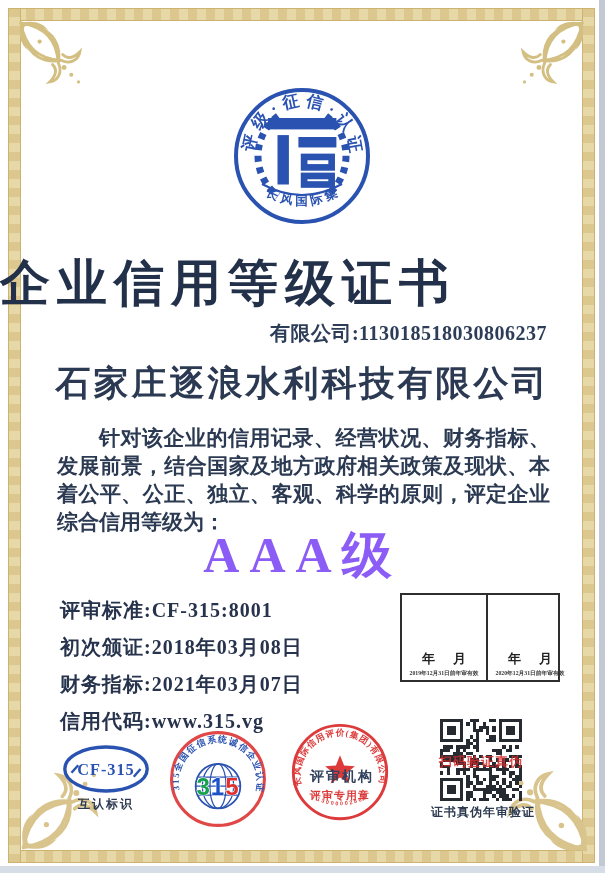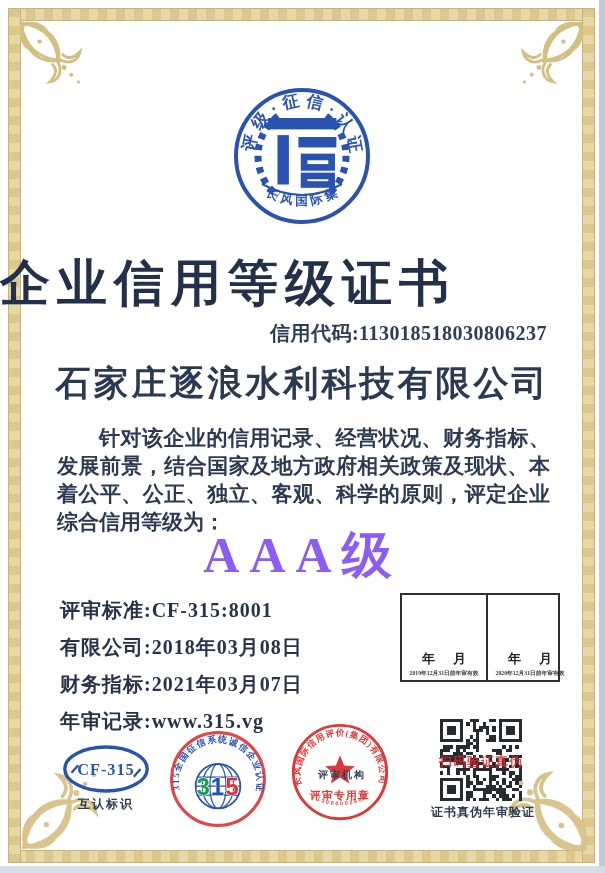--- a/index.html
+++ b/index.html
@@ -41,21 +41,21 @@
                 align-items:center;padding-bottom:2px;text-align:right;}
   .annual .cell+.cell{border-left:2px solid #2e2e2e;}
   .annual .ym{font-size:13px;font-weight:bold;}
   .annual .ym span{margin:0 9px;}
   .annual .note{font-size:7px;transform:scale(.82);transform-origin:center;white-space:nowrap;
                 font-weight:bold;color:#333;}
   
   .seal{position:absolute;}
   .lbl{position:absolute;font-size:12px;font-weight:bold;color:#2c3a50;letter-spacing:2px;
        text-align:center;}
-  .agency{position:absolute;left:309px;top:768px;width:66px;text-align:center;font-size:10px;
+  .agency{position:absolute;left:309px;top:768px;width:66px;text-align:center;font-size:14px;
           font-weight:bold;color:#31405c;letter-spacing:2px;z-index:3;}
   .qrwrap{position:absolute;left:440px;top:719px;width:82px;height:82px;}
   .qrovl{position:absolute;left:-4px;top:34px;width:90px;text-align:center;font-size:13px;
          font-weight:bold;color:rgba(213,44,44,.85);letter-spacing:1px;z-index:2;}
 </style>
 </head>
 <body>
 
 <div class="cert">
 
@@ -149,30 +149,30 @@
       <rect x="38" y="41" width="29" height="11" fill="none" stroke="#2a52b0" stroke-width="7"></rect>
       <rect x="38" y="61" width="29" height="9" fill="none" stroke="#2a52b0" stroke-width="7"></rect>
     </g>
     <path d="M30,100 Q70,122 110,100" fill="none" stroke="#2a52b0" stroke-width="2"></path>
     <text font-size="12.5" font-weight="bold" fill="#2a52b0" font-family="'Liberation Serif',serif">
       <textPath href="#arcBot" startOffset="6" lengthAdjust="spacing" textLength="92">长风国际集团</textPath>
     </text>
   </svg>
 
   <div class="title">企业信用等级证书</div>
-  <div class="codeline"><span>信用代码:</span><span>113018518030806237</span></div>
+  <div class="codeline"><span>有限公司:</span><span>113018518030806237</span></div>
   <div class="company">石家庄逐浪水利科技有限公司</div>
   <div class="para">针对该企业的信用记录、经营状况、财务指标、发展前景，结合国家及地方政府相关政策及现状、本着公平、公正、独立、客观、科学的原则，评定企业综合信用等级为：</div>
   <div class="rating">AAA级</div>
 
   <div class="details">
     <div>评审标准:CF-315:8001</div>
-    <div>有限公司:2018年03月08日</div>
+    <div>初次颁证:2018年03月08日</div>
     <div>财务指标:2021年03月07日</div>
-    <div>年审记录:www.315.vg</div>
+    <div>信用代码:www.315.vg</div>
   </div>
 
   <div class="annual">
     <div class="box">
       <div class="cell">
         <div class="ym"><span>年</span><span>月</span></div>
         <div class="note">2019年12月31日前年审有效</div>
       </div>
       <div class="cell">
         <div class="ym"><span>年</span><span>月</span></div>

